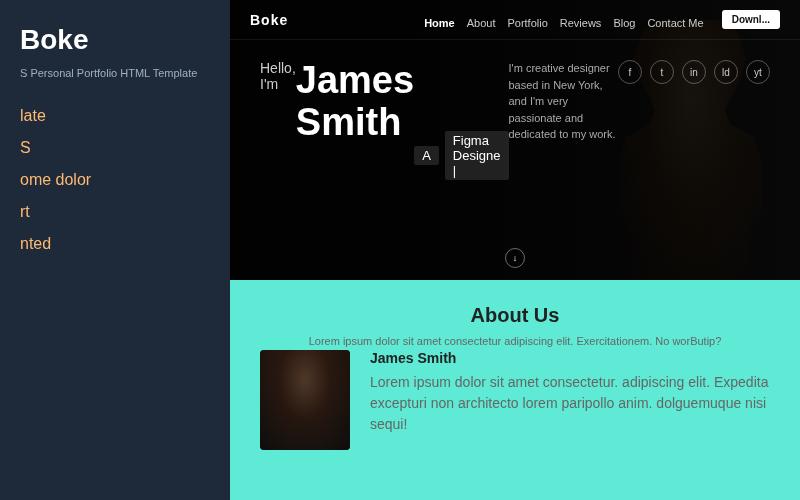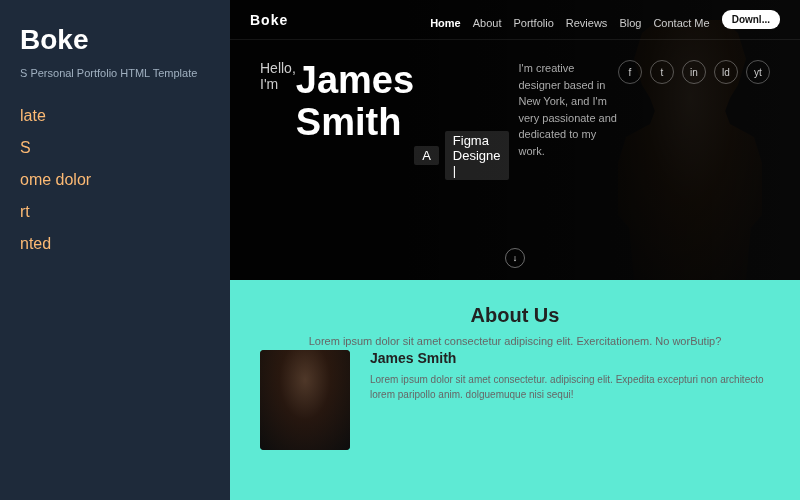--- a/index.html
+++ b/index.html
@@ -101,23 +101,24 @@
       cursor: pointer;
       text-decoration: none;
     }
     .navbar-link.active { color: #fff; font-weight: 600; }
     .navbar-btn {
       background: #fff;
       color: #111;
       font-size: 10px;
       border: none;
       padding: 4px 10px;
-      border-radius: 9px;
+      border-radius: 3px;
       cursor: pointer;
       font-weight: 600;
+      margin-left: 6px;
     }
 
     
     .hero-text {
       position: relative;
       z-index: 10;
       padding: 20px 30px;
       flex: 1;
       display: flex;
       flex-direction: row;
@@ -148,21 +149,20 @@
       padding: 2px 8px;
       border-radius: 2px;
       color: #fff;
     }
     .hero-desc {
       font-size: 11px;
       color: #aaa;
       max-width: 280px;
       line-height: 1.5;
       margin-bottom: 14px;
-      margin-left: 10px;
     }
     .social-icons {
       display: flex;
       gap: 8px;
     }
     .social-icon {
       width: 24px;
       height: 24px;
       border-radius: 50%;
       border: 1px solid rgba(255,255,255,0.3);
@@ -231,21 +231,21 @@
       background: radial-gradient(ellipse at 50% 30%, #5a4030 0%, #2a1810 40%, #0d0d0d 100%);
       opacity: 0.8;
     }
     .about-text h3 {
       font-size: 14px;
       font-weight: 700;
       color: #222;
       margin-bottom: 6px;
     }
     .about-text p {
-      font-size: 10px;
+      font-size: 14px;
       color: #666;
       line-height: 1.5;
     }
   </style>
 </head>
 <body>
 
 <div class="sidebar">
   <div class="sidebar-logo">Boke</div>
   <div class="sidebar-subtitle">S Personal Portfolio HTML Template</div>

